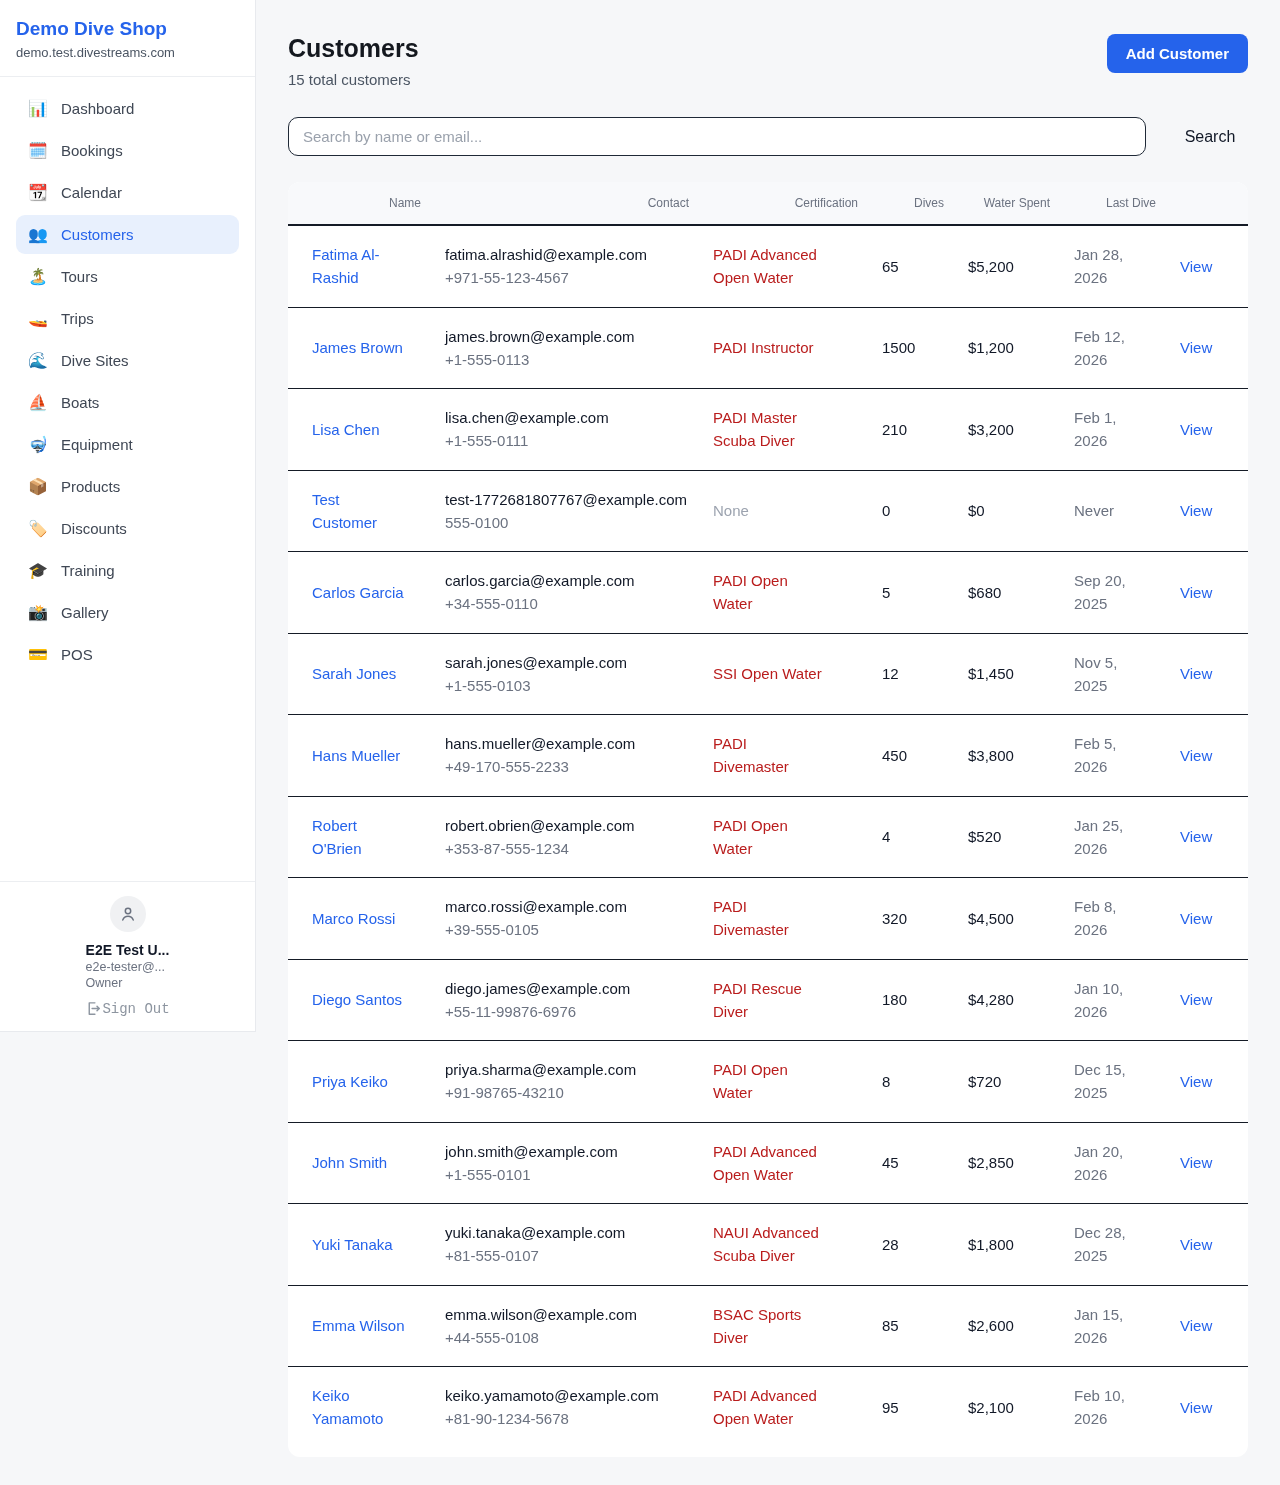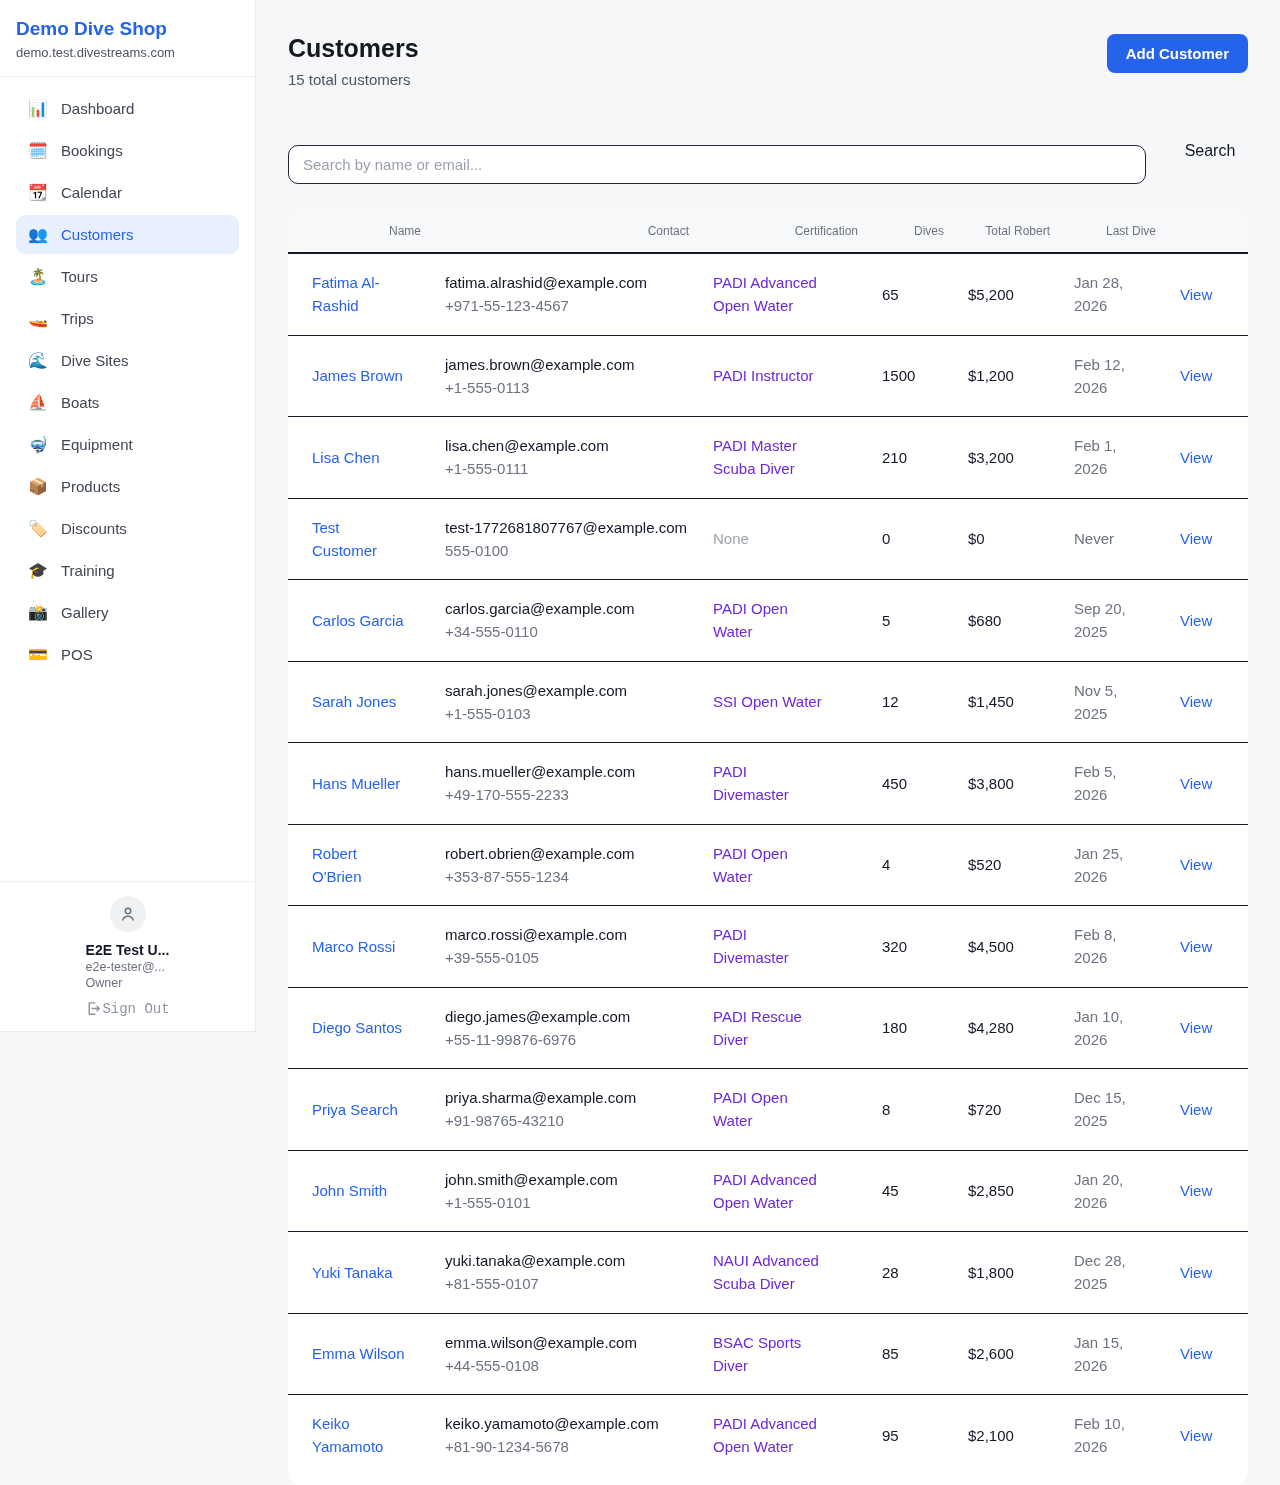--- a/index.html
+++ b/index.html
@@ -60,21 +60,21 @@
   .btn-primary {
     background:#2563eb; color:#ffffff; border:none;
     font-size:15px; font-weight:600; font-family:inherit;
     padding:11px 19px; border-radius:8px; cursor:pointer;
   }
   .search-row { display:flex; align-items:center; margin-top:29px; }
   .search-input {
     flex:1; height:39px;
     border:1px solid #1f2937; border-radius:10px;
     background:#ffffff; padding:0 14px;
-    font-size:15px; font-family:inherit; color:#111827;margin-top:28px;
+    font-size:15px; font-family:inherit; color:#111827;
   }
   .search-input::placeholder { color:#9aa1ac; }
   .search-btn {
     background:none; border:none; cursor:pointer;
     font-size:16px; color:#111827; font-family:inherit;
     margin-left:26px; padding:6px 0; width:76px; text-align:center;
   }
 
   
   .table-card {
@@ -102,21 +102,21 @@
     border-bottom:1px solid #151b26;
     font-size:15px; line-height:1.55; color:#111827;
     word-wrap:break-word;
   }
   tbody tr:last-child td { border-bottom:none; padding-bottom:26px; }
   td.cell-name { padding-left:24px; padding-right:28px; }
   td.cell-action { padding-right:24px; }
   a.link { color:#2563eb; text-decoration:none; cursor:pointer; }
   .email { color:#111827; }
   .phone { color:#6b7280; }
-  .cert { color:#6d28d9; padding-right:34px; display:block; }
+  .cert { color:#b91c1c; padding-right:34px; display:block; }
   .cert.muted { color:#9ca3af; }
   .last-dive { color:#6b7280; padding-right:26px; display:block; }
   .num { color:#111827; }
 </style>
 </head>
 <body>
 
 <aside class="sidebar">
   <div class="sidebar-header">
     <div class="shop-title">Demo Dive Shop</div>
@@ -233,21 +233,21 @@
   </div>
 
   <div class="table-card">
     <table>
       <thead>
         <tr>
           <th class="col-name">Name</th>
           <th class="col-contact">Contact</th>
           <th class="col-cert">Certification</th>
           <th class="col-dives">Dives</th>
-          <th class="col-total">Total Robert</th>
+          <th class="col-total">Water Spent</th>
           <th class="col-last">Last Dive</th>
           <th class="col-action"></th>
         </tr>
       </thead>
       <tbody>
   <tr>
     <td class="cell-name"><a class="link">Fatima Al-Rashid</a></td>
     <td class="cell-contact">
       <div class="email">fatima.alrashid@example.com</div>
       <div class="phone">+971-55-123-4567</div>
@@ -410,21 +410,21 @@
             </td>
     <td><span class="num">180</span></td>
     <td><span class="num">$4,280</span></td>
     <td>
               <span class="last-dive">Jan 10, 2026</span>
             </td>
     <td class="cell-action"><a class="link">View</a></td>
   </tr>
 
   <tr>
-    <td class="cell-name"><a class="link">Priya Search</a></td>
+    <td class="cell-name"><a class="link">Priya Keiko</a></td>
     <td class="cell-contact">
       <div class="email">priya.sharma@example.com</div>
       <div class="phone">+91-98765-43210</div>
     </td>
     <td>
               <span class="cert">PADI Open Water</span>
             </td>
     <td><span class="num">8</span></td>
     <td><span class="num">$720</span></td>
     <td>

